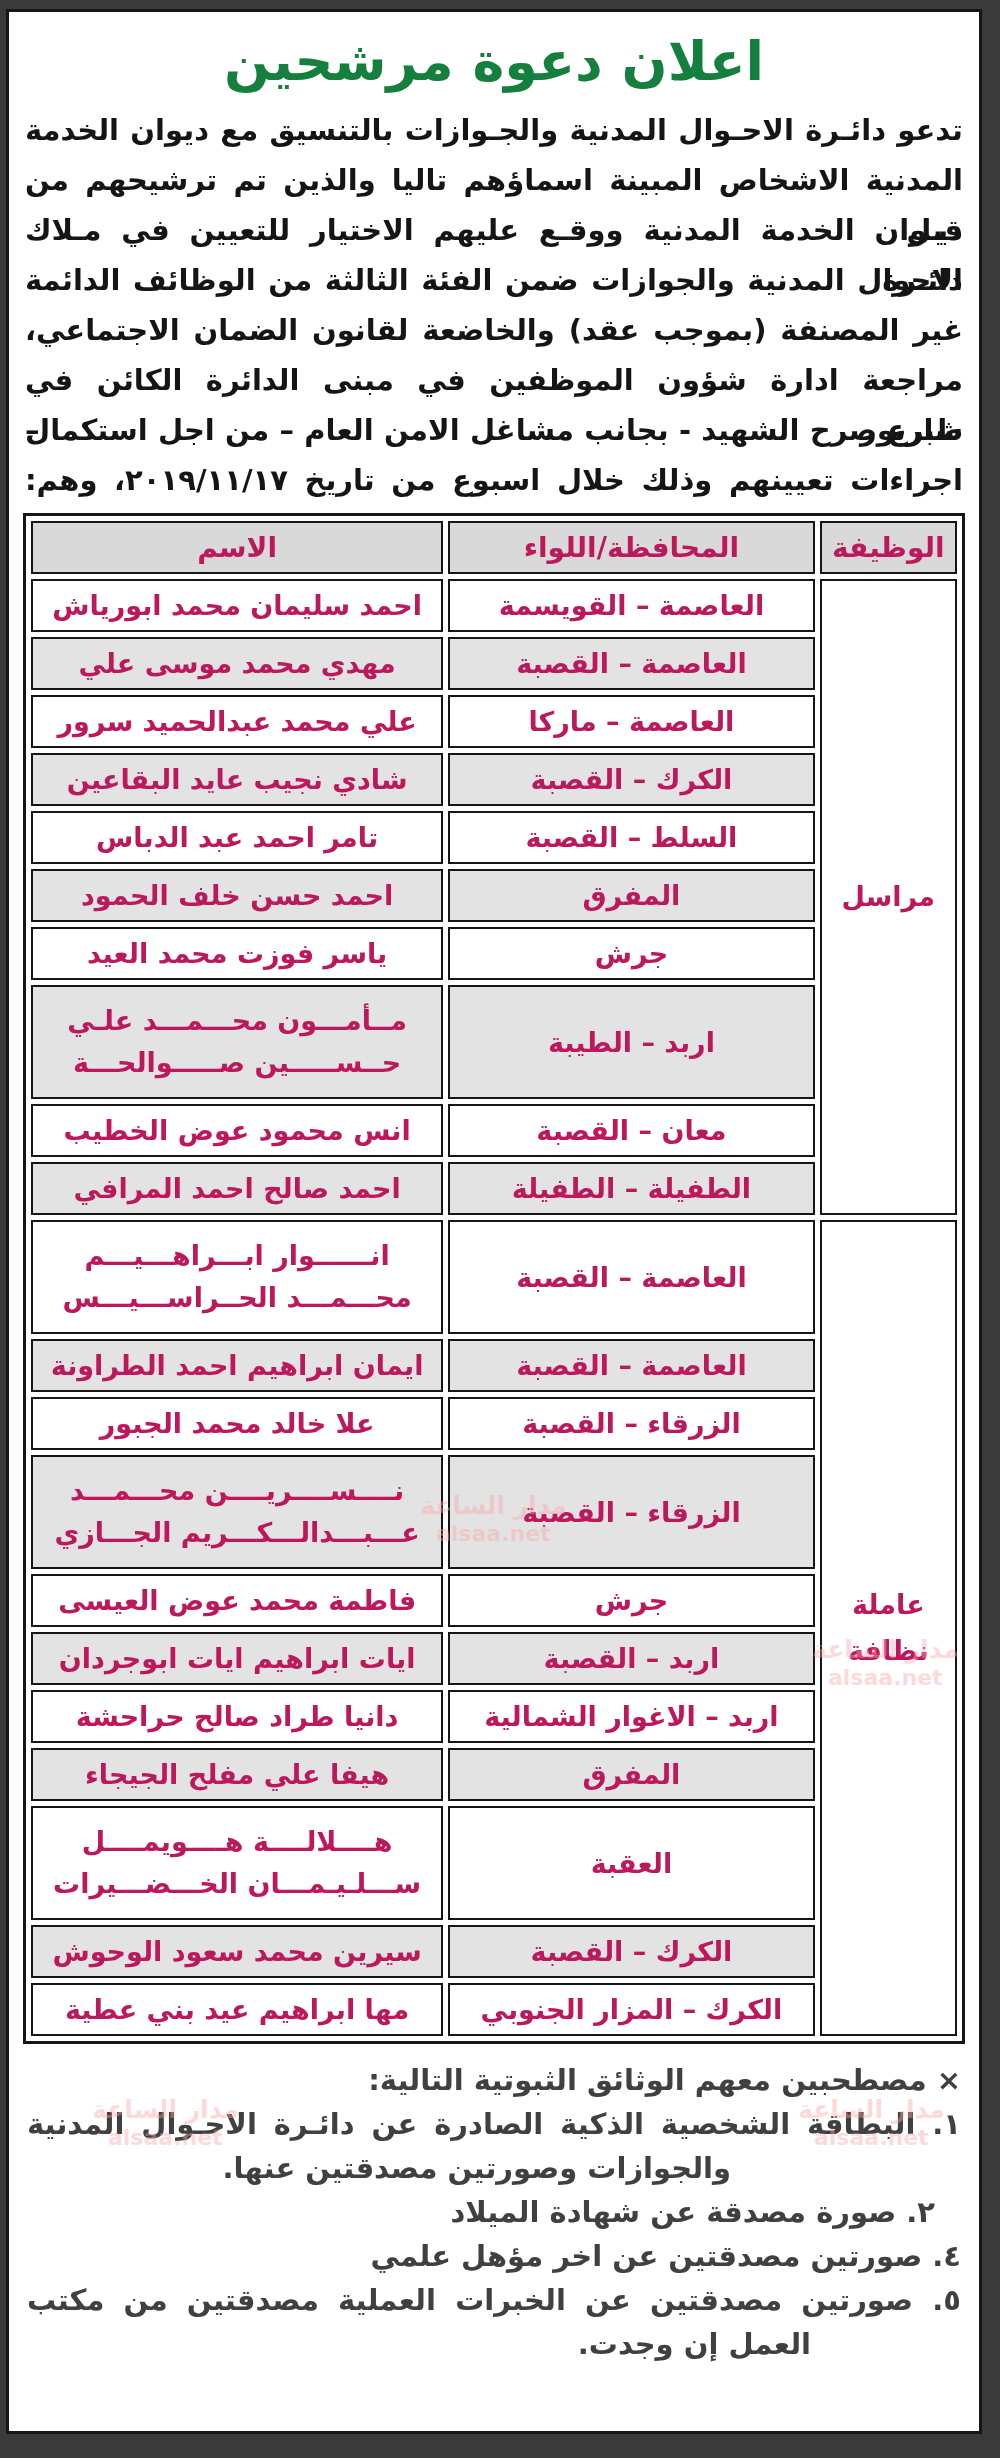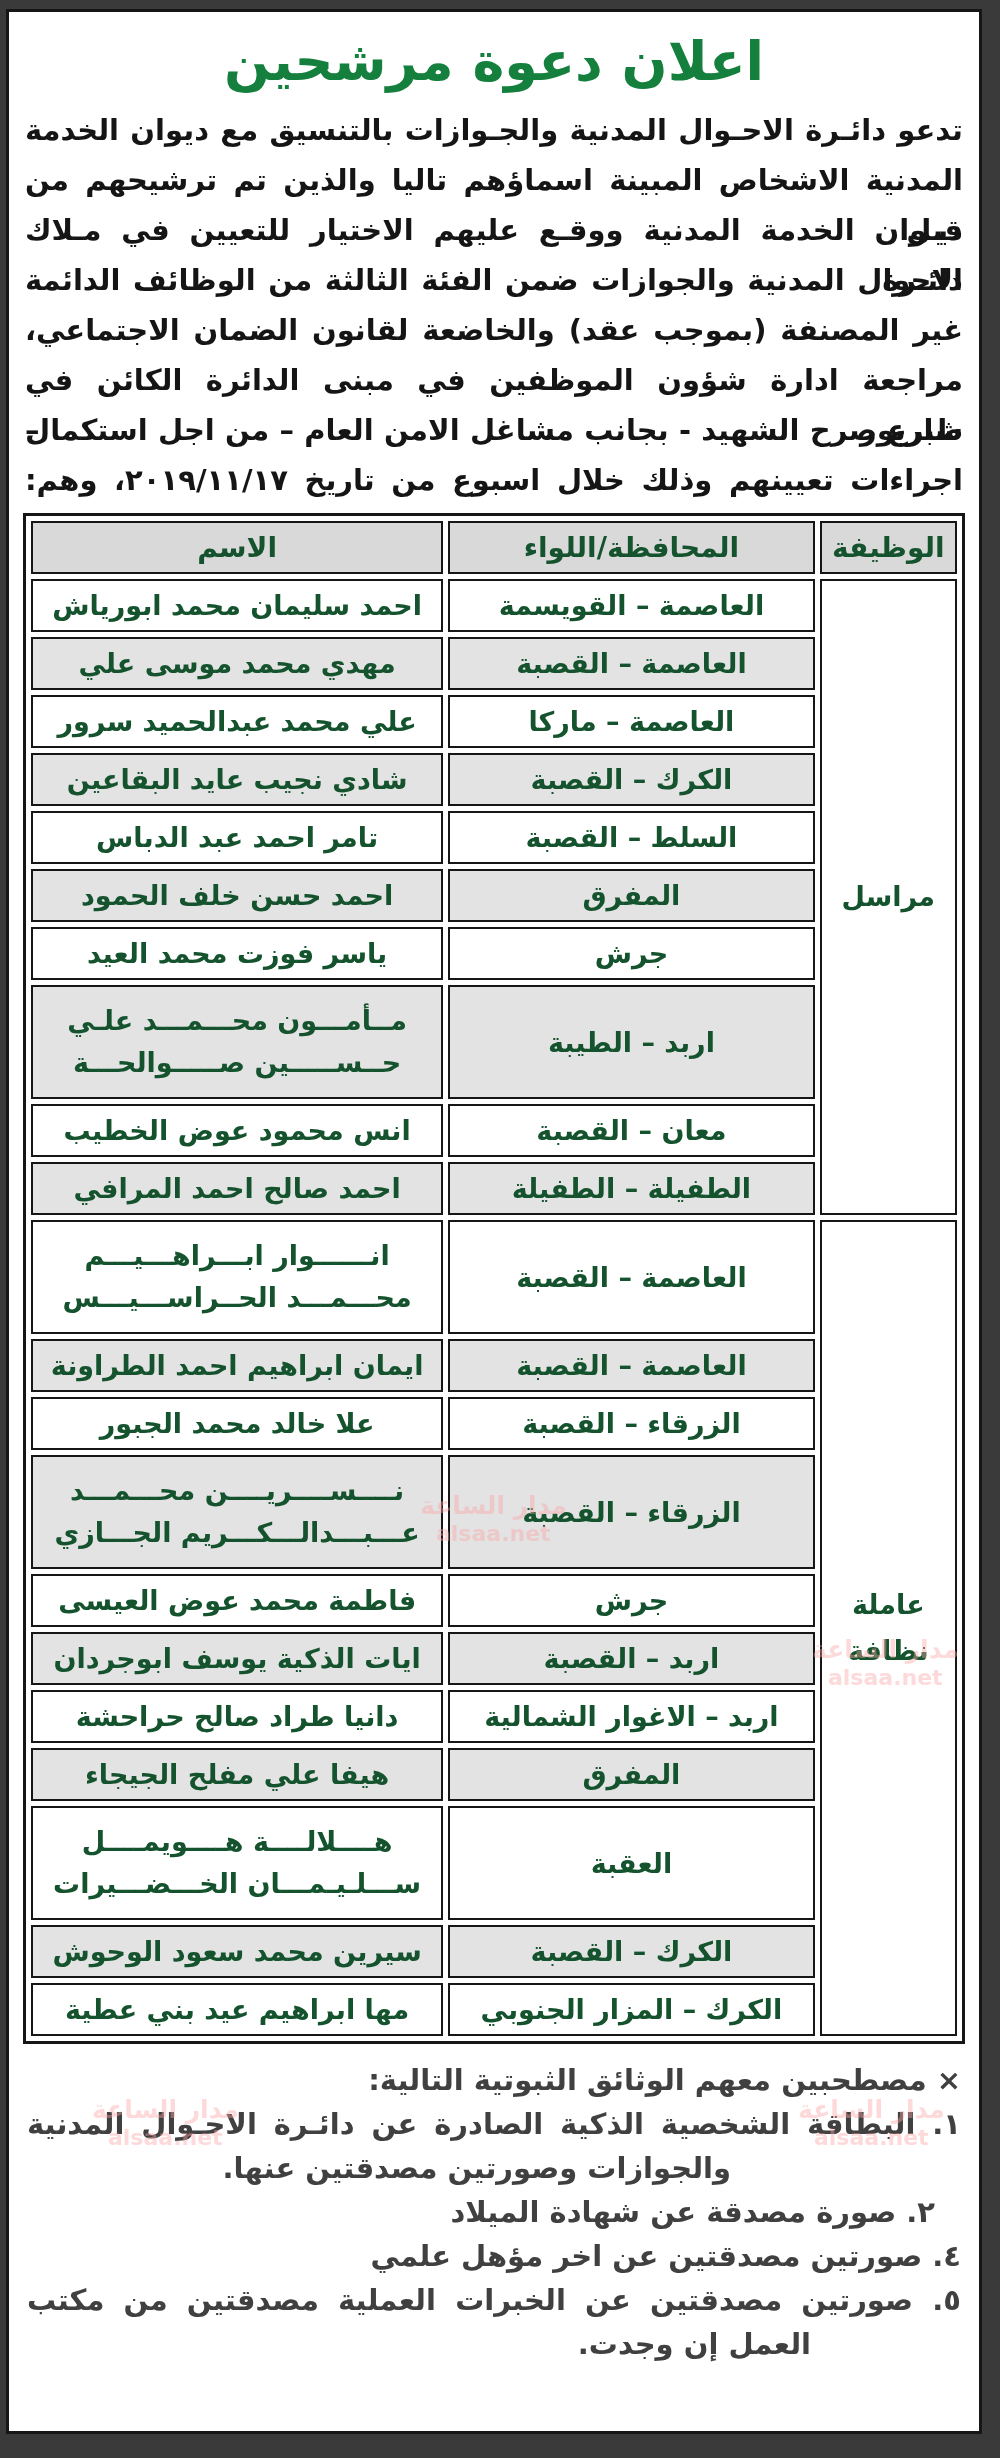--- a/index.html
+++ b/index.html
@@ -47,21 +47,21 @@
     border-collapse: separate;
     border-spacing: 5px;
     border: 3px solid #161616;
     background: #fff;
   }
   table.roster th, table.roster td {
     border: 2px solid #161616;
     text-align: center;
     vertical-align: middle;
     font-weight: bold;
-    color: #14532d;
+    color: #be185d;
     padding: 0 4px;
   }
   table.roster th {
     background: #d9d9d9;
     font-size: 28px;
     height: 49px;
   }
   th.col-name { width: 45%; }
   th.col-gov  { width: 40%; }
   th.col-pos  { width: 15%; }
@@ -184,21 +184,21 @@
           <td class="gov">الزرقاء – القصبة</td>
           <td class="name">نــــســــريــــن محـــمـــد
 عـــبـــدالـــكـــريم الجـــازي</td>
         </tr>
         <tr class="single">
           <td class="gov">جرش</td>
           <td class="name">فاطمة محمد عوض العيسى</td>
         </tr>
         <tr class="single shaded">
           <td class="gov">اربد – القصبة</td>
-          <td class="name">ايات الذكية يوسف ابوجردان</td>
+          <td class="name">ايات ابراهيم ايات ابوجردان</td>
         </tr>
         <tr class="single">
           <td class="gov">اربد – الاغوار الشمالية</td>
           <td class="name">دانيا طراد صالح حراحشة</td>
         </tr>
         <tr class="single shaded">
           <td class="gov">المفرق</td>
           <td class="name">هيفا علي مفلح الجيجاء</td>
         </tr>
         <tr class="double">

